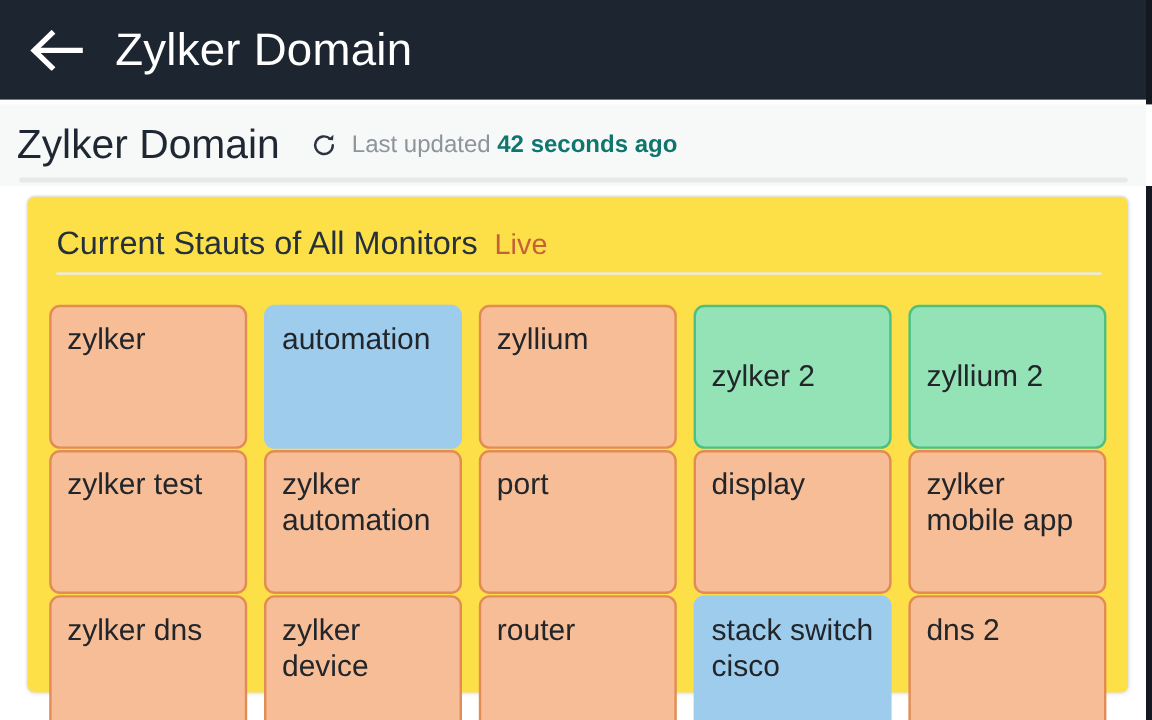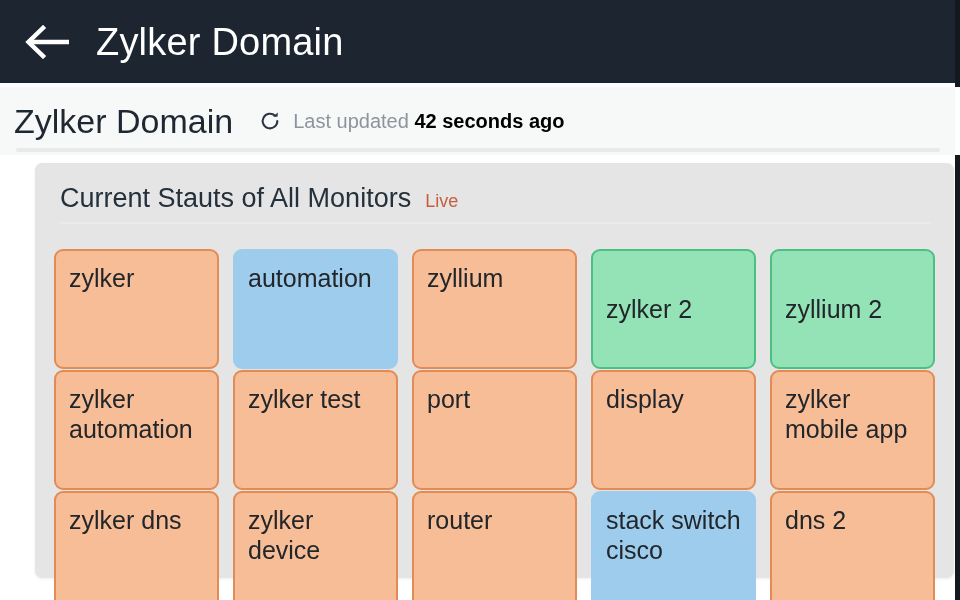--- a/index.html
+++ b/index.html
@@ -77,21 +77,21 @@
     display: block;
     cursor: pointer;
   }
   .updated-text {
     font-size: 20px;
     color: #8d949c;
     white-space: nowrap;
     line-height: 1;
   }
   .updated-text b {
-    color: #000000;
+    color: #0f766e;
     font-weight: 700;
   }
   .subheader-rule {
     position: absolute;
     left: 16px;
     bottom: 3px;
     width: 924px;
     height: 4px;
     background: #e7e9ea;
     border-radius: 2px;
@@ -110,44 +110,44 @@
     top: 87px; right: 0;
     width: 5px;
     height: 68px;
     background: #ffffff;
   }
 
   
   .card {
     position: absolute;
     top: 163px;
-    left: 35px;
+    left: 22px;
     width: 919px;
     height: 415px;
-    background: #e5e5e5;
+    background: #fde047;
     border: 1px solid #e3e5e6;
     border-radius: 7px;
     box-shadow: 0 1px 3px rgba(0,0,0,0.07);
     padding: 0 12px;
   }
   .card-head {
     display: flex;
     align-items: baseline;
     gap: 14px;
     padding: 12px 10px 0 12px;
   }
   .card-title {
     font-size: 27px;
     color: #24303b;
     font-weight: 400;
     line-height: 1.1;
     white-space: nowrap;
   }
   .card-live {
-    font-size: 18px;
+    font-size: 24px;
     color: #c4603c;
     font-weight: 400;
     line-height: 1.1;
     margin-top: 16px;
   }
   .card-rule {
     margin: 8px 10px 0 12px;
     height: 2px;
     background: #e9ebec;
   }
@@ -240,24 +240,24 @@
         <div class="tile status-down">
           <span class="tile-label">zyllium</span>
         </div>
         <div class="tile status-up">
           <span class="tile-label">zylker 2</span>
         </div>
         <div class="tile status-up">
           <span class="tile-label">zyllium 2</span>
         </div>
         <div class="tile status-down">
+          <span class="tile-label">zylker test</span>
+        </div>
+        <div class="tile status-down">
           <span class="tile-label">zylker automation</span>
-        </div>
-        <div class="tile status-down">
-          <span class="tile-label">zylker test</span>
         </div>
         <div class="tile status-down">
           <span class="tile-label">port</span>
         </div>
         <div class="tile status-down">
           <span class="tile-label">display</span>
         </div>
         <div class="tile status-down">
           <span class="tile-label">zylker mobile app</span>
         </div>

